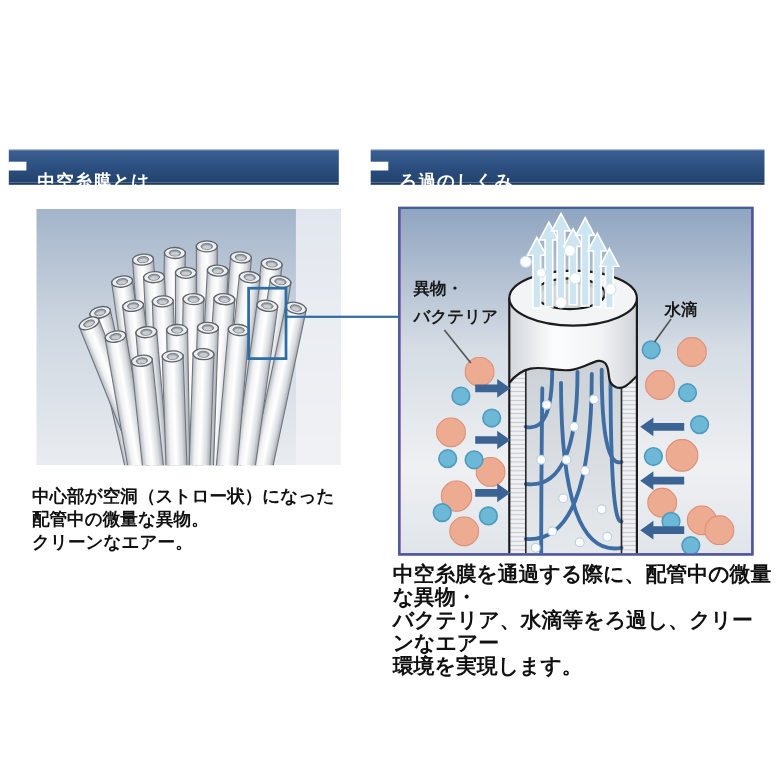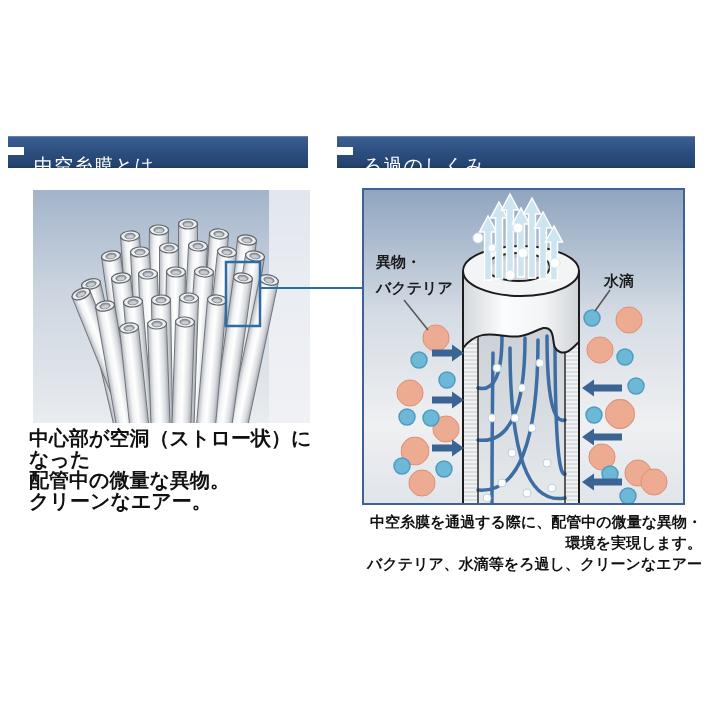--- a/index.html
+++ b/index.html
@@ -3,34 +3,34 @@
 <meta charset="utf-8">
 <style>
   html,body{margin:0;padding:0;background:#ffffff;}
   .page{position:relative;width:713px;height:713px;background:#ffffff;overflow:hidden;
         font-family:"DejaVu Sans",sans-serif;}
   
   .hdr{position:absolute;top:136px;height:30px;background:linear-gradient(#3c6093,#2b4e7f 55%,#24436e);
        border-bottom:2px solid #1f3c63;box-shadow:inset 0 1px 0 rgba(255,255,255,.22);
        display:flex;align-items:center;}
   .hdr .dash{position:absolute;left:-8px;top:50%;margin-top:-4px;width:24px;height:8px;background:#ffffff;}
-  .hdr .ttl{margin-left:26px;color:#ffffff;font-size:19px;font-weight:normal;letter-spacing:1px;
+  .hdr .ttl{margin-left:26px;color:#ffffff;font-size:16px;font-weight:bold;letter-spacing:1px;
             white-space:nowrap;line-height:30px;margin-top:28px;}
   .hdr-left{left:8px;width:300px;}
   .hdr-right{left:337px;width:358px;}
   
   .panel-left{position:absolute;left:33px;top:190px;width:277px;height:233px;}
   .panel-right{position:absolute;left:362px;top:188px;width:323px;height:317px;
                border:2px solid #3f6296;box-sizing:border-box;background:#a21caf;}
   .connector{position:absolute;left:259px;top:287px;width:103px;height:0;
              border-top:2px solid #2e6da4;}
   
   .cap{position:absolute;color:#111;font-weight:bold;}
-  .cap-left{left:29px;top:428px;width:290px;font-size:20px;line-height:21px;}
-  .cap-right{left:357px;top:512px;width:345px;font-size:15px;line-height:21px;text-align:right;}
+  .cap-left{left:29px;top:440px;width:290px;font-size:16px;line-height:21px;}
+  .cap-right{left:357px;top:512px;width:345px;font-size:19px;line-height:21px;}
   svg{display:block;}
   svg text{font-family:"DejaVu Sans",sans-serif;font-weight:bold;fill:#1a1a1a;}
 </style>
 </head>
 <body>
 
 <div class="page">
 
   <div class="hdr hdr-left">
     <span class="dash"></span>
@@ -252,17 +252,17 @@
   </div>
 
   <div class="cap cap-left">
     <div>中心部が空洞（ストロー状）になった</div>
     <div>配管中の微量な異物。</div>
     <div>クリーンなエアー。</div>
   </div>
 
   <div class="cap cap-right">
     <div>中空糸膜を通過する際に、配管中の微量な異物・</div>
+    <div>バクテリア、水滴等をろ過し、クリーンなエアー</div>
     <div>環境を実現します。</div>
-    <div>バクテリア、水滴等をろ過し、クリーンなエアー</div>
   </div>
 
 </div>
 
 </body></html>

